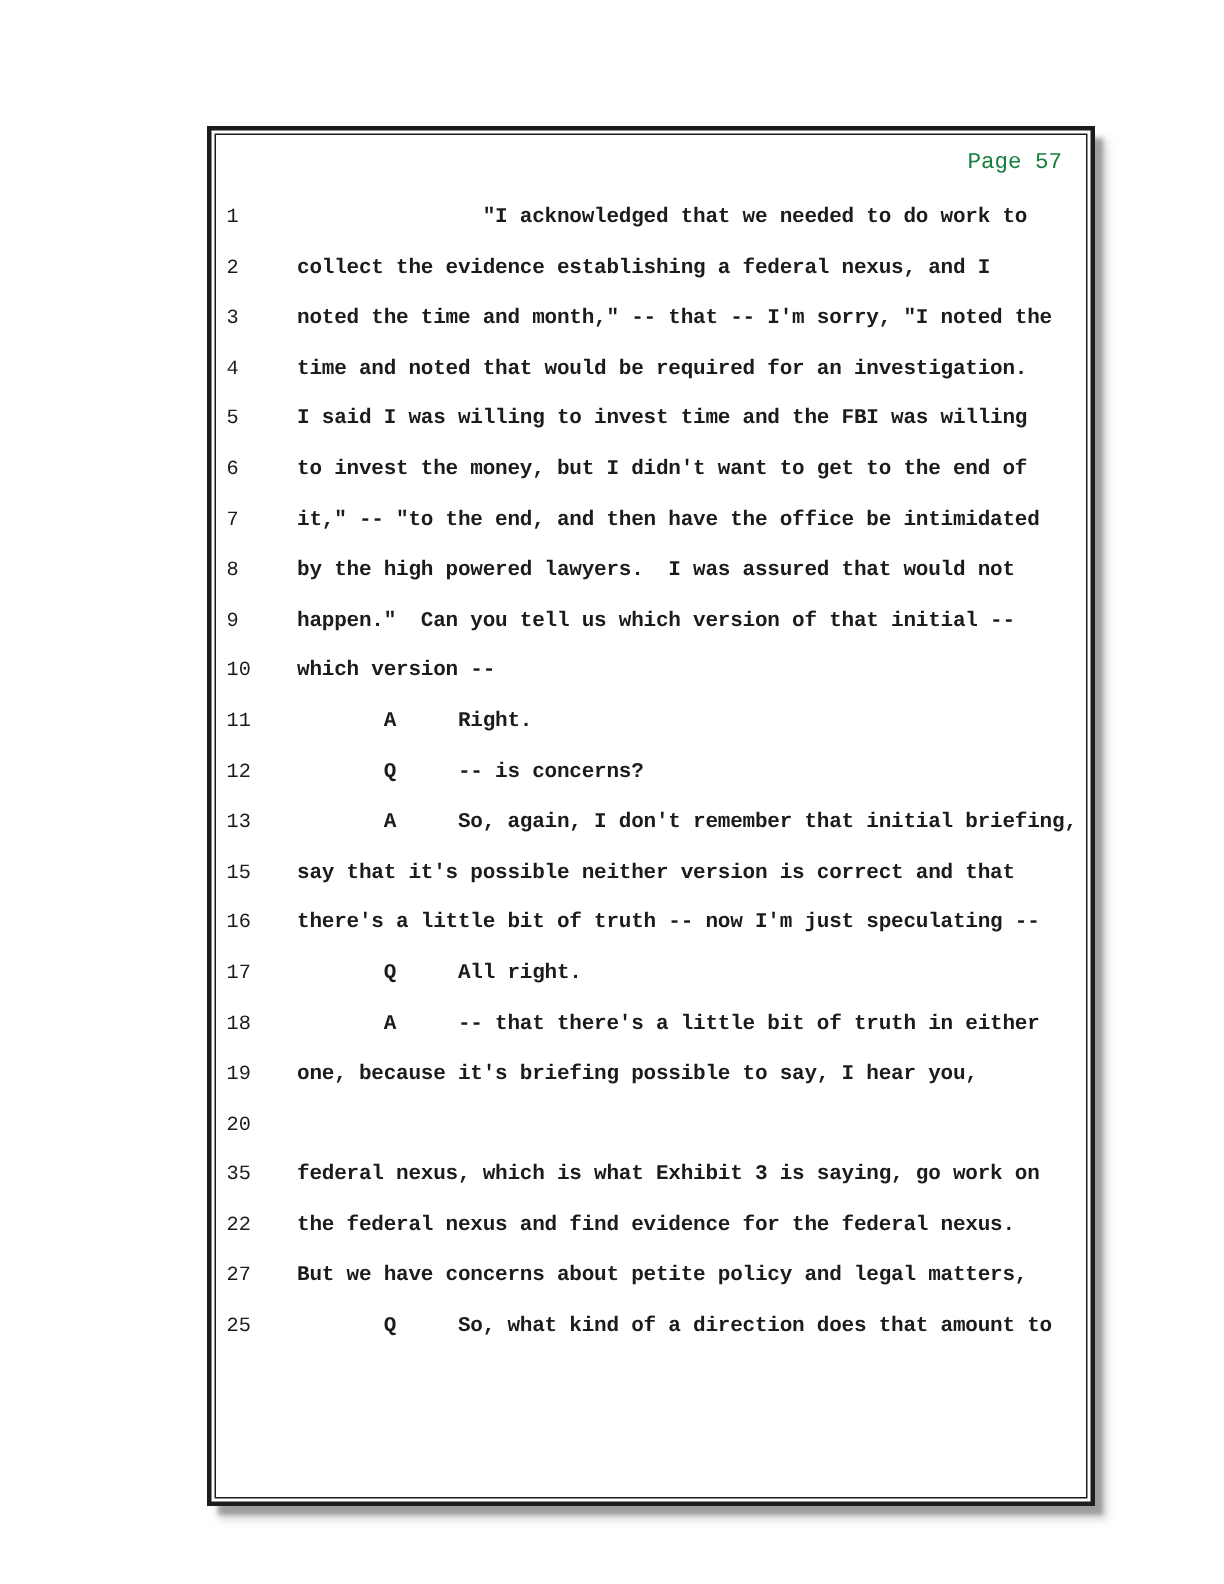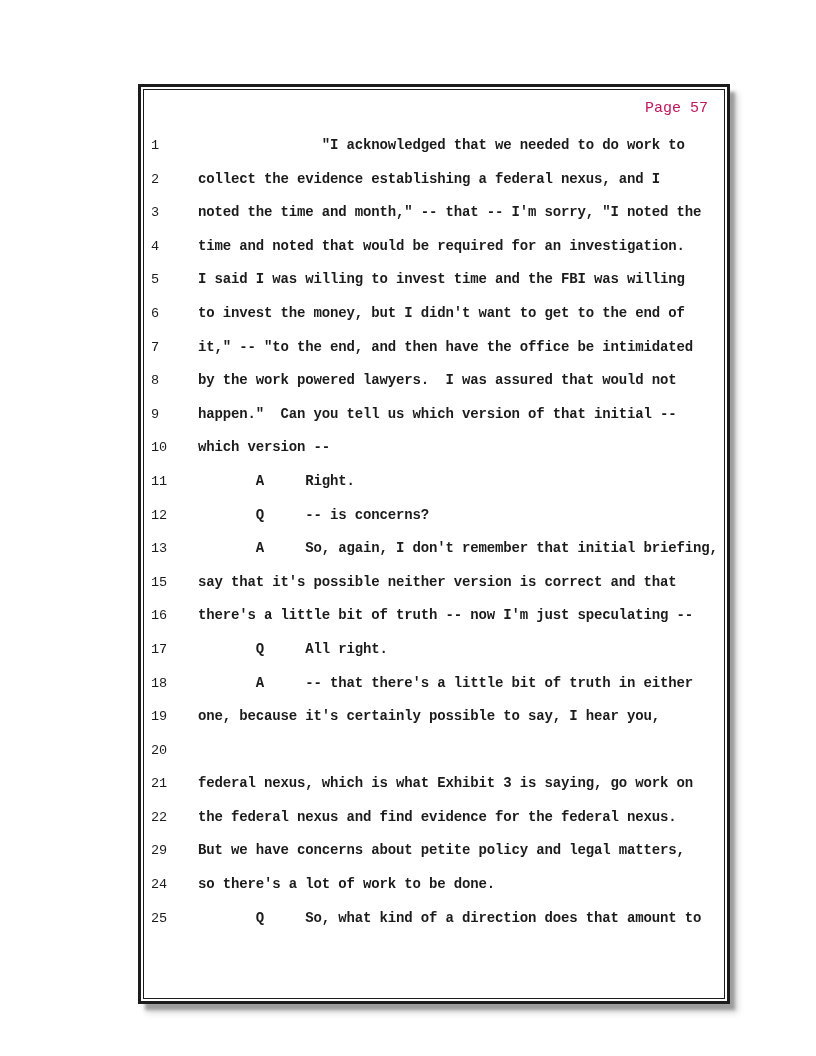--- a/index.html
+++ b/index.html
@@ -31,21 +31,21 @@
     inset: 2px;
     border: 1px solid #1c1c1c;
     pointer-events: none;
   }
   .page-label {
     position: absolute;
     top: 13px;
     right: 19px;
     font-size: 15px;
     line-height: 18px;
-    color: #be185d;
+    color: #15803d;
     white-space: pre;
   }
   .lines {
     position: absolute;
     left: 0;
     top: 42px;
     width: 100%;
   }
   .line {
     position: relative;
@@ -117,21 +117,21 @@
       <div class="line bold">
         <span class="num">6</span>
         <span class="txt">to invest the money, but I didn't want to get to the end of</span>
       </div>
       <div class="line bold">
         <span class="num">7</span>
         <span class="txt">it," -- "to the end, and then have the office be intimidated</span>
       </div>
       <div class="line bold">
         <span class="num">8</span>
-        <span class="txt">by the work powered lawyers.  I was assured that would not</span>
+        <span class="txt">by the high powered lawyers.  I was assured that would not</span>
       </div>
       <div class="line bold">
         <span class="num">9</span>
         <span class="txt">happen."  Can you tell us which version of that initial --</span>
       </div>
       <div class="line bold">
         <span class="num">10</span>
         <span class="txt">which version --</span>
       </div>
       <div class="line">
@@ -157,39 +157,35 @@
       <div class="line bold">
         <span class="num">17</span>
         <span class="txt">       Q     All right.</span>
       </div>
       <div class="line">
         <span class="num">18</span>
         <span class="txt">       A     -- that there's a little bit of truth in either</span>
       </div>
       <div class="line">
         <span class="num">19</span>
-        <span class="txt">one, because it's certainly possible to say, I hear you,</span>
+        <span class="txt">one, because it's briefing possible to say, I hear you,</span>
       </div>
       <div class="line">
         <span class="num">20</span>
       </div>
       <div class="line">
-        <span class="num">21</span>
+        <span class="num">35</span>
         <span class="txt">federal nexus, which is what Exhibit 3 is saying, go work on</span>
       </div>
       <div class="line">
         <span class="num">22</span>
         <span class="txt">the federal nexus and find evidence for the federal nexus.</span>
       </div>
       <div class="line">
-        <span class="num">29</span>
+        <span class="num">27</span>
         <span class="txt">But we have concerns about petite policy and legal matters,</span>
-      </div>
-      <div class="line">
-        <span class="num">24</span>
-        <span class="txt">so there's a lot of work to be done.</span>
       </div>
       <div class="line bold">
         <span class="num">25</span>
         <span class="txt">       Q     So, what kind of a direction does that amount to</span>
       </div>
     </div>
 </div>
 
 </body></html>

